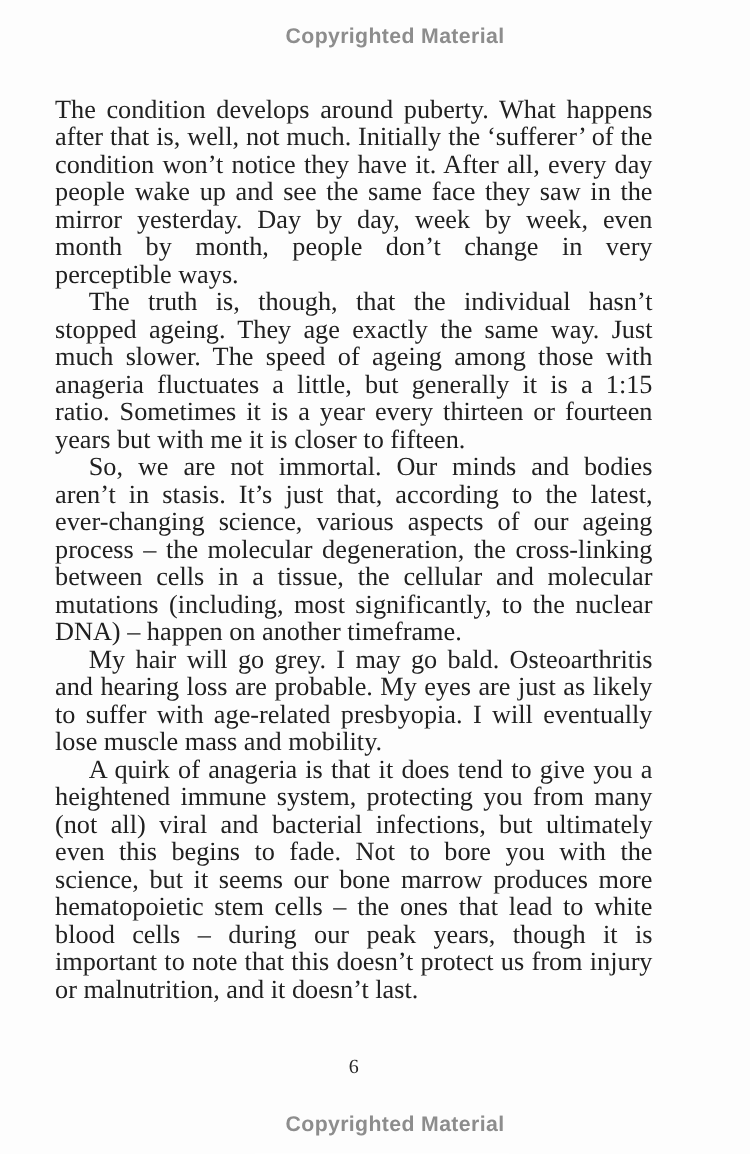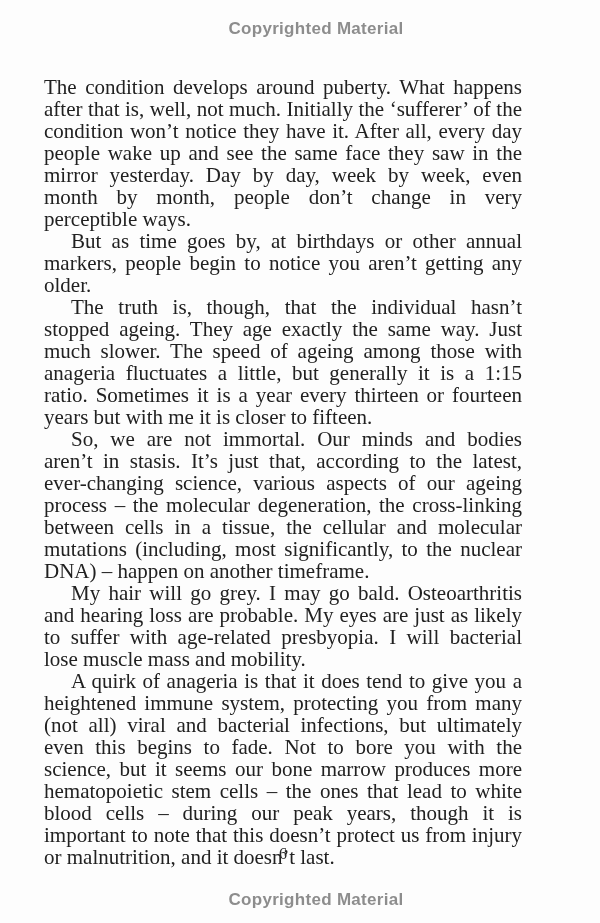--- a/index.html
+++ b/index.html
@@ -59,24 +59,23 @@
 </style>
 </head>
 <body>
 
 <div class="page">
 
   <div class="copyright top">Copyrighted Material</div>
 
   <div class="text-block">
     <p class="no-indent">The condition develops around puberty. What happens after that is, well, not much. Initially the ‘sufferer’ of the condition won’t notice they have it. After all, every day people wake up and see the same face they saw in the mirror yesterday. Day by day, week by week, even month by month, people don’t change in very perceptible ways.</p>
-    <p>But as time goes by, at birthdays or other annual markers, people begin to notice you aren’t getting any older.</p>
     <p>The truth is, though, that the individual hasn’t stopped ageing. They age exactly the same way. Just much slower. The speed of ageing among those with anageria fluctuates a little, but generally it is a 1:15 ratio. Sometimes it is a year every thirteen or fourteen years but with me it is closer to fifteen.</p>
     <p>So, we are not immortal. Our minds and bodies aren’t in stasis. It’s just that, according to the latest, ever-changing science, various aspects of our ageing process – the molecular degeneration, the cross-linking between cells in a tissue, the cellular and molecular mutations (including, most significantly, to the nuclear DNA) – happen on another timeframe.</p>
-    <p>My hair will go grey. I may go bald. Osteoarthritis and hearing loss are probable. My eyes are just as likely to suffer with age-related presbyopia. I will bacterial lose muscle mass and mobility.</p>
+    <p>My hair will go grey. I may go bald. Osteoarthritis and hearing loss are probable. My eyes are just as likely to suffer with age-related presbyopia. I will eventually lose muscle mass and mobility.</p>
     <p>A quirk of anageria is that it does tend to give you a heightened immune system, protecting you from many (not all) viral and bacterial infections, but ultimately even this begins to fade. Not to bore you with the science, but it seems our bone marrow produces more hematopoietic stem cells – the ones that lead to white blood cells – during our peak years, though it is important to note that this doesn’t protect us from injury or malnutrition, and it doesn’t last.</p>
   </div>
 
   <div class="page-number">6</div>
 
   <div class="copyright bottom">Copyrighted Material</div>
 
 </div>
 
 </body></html>

